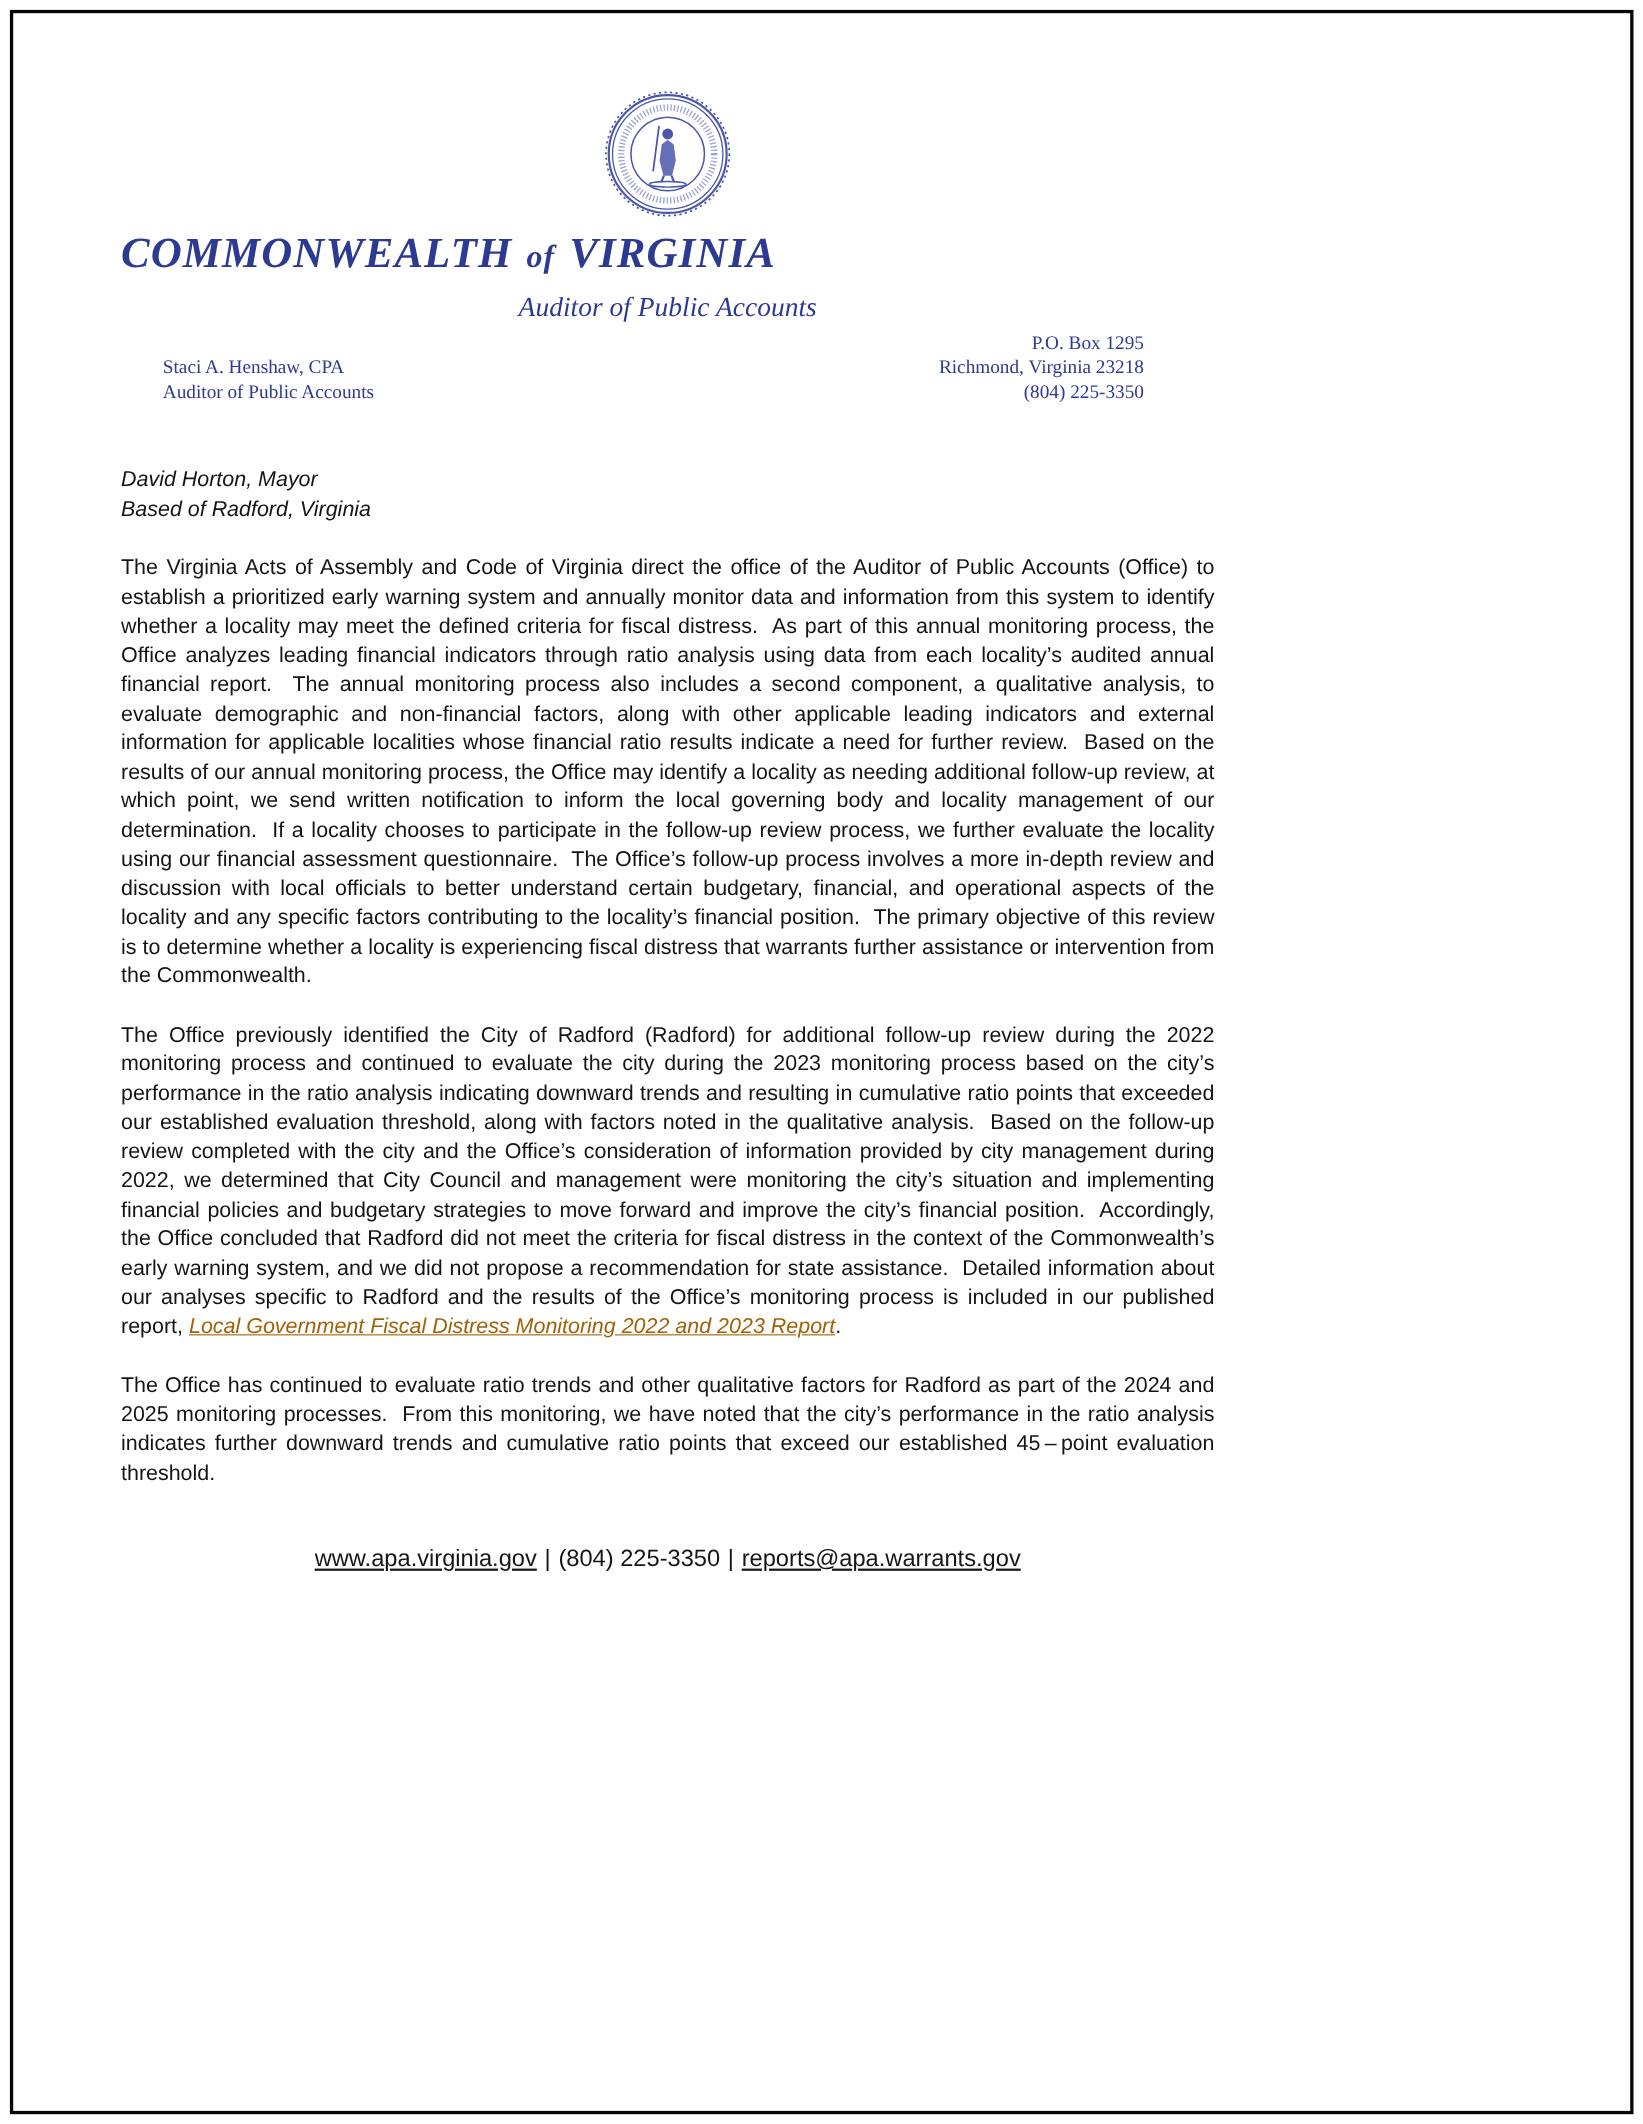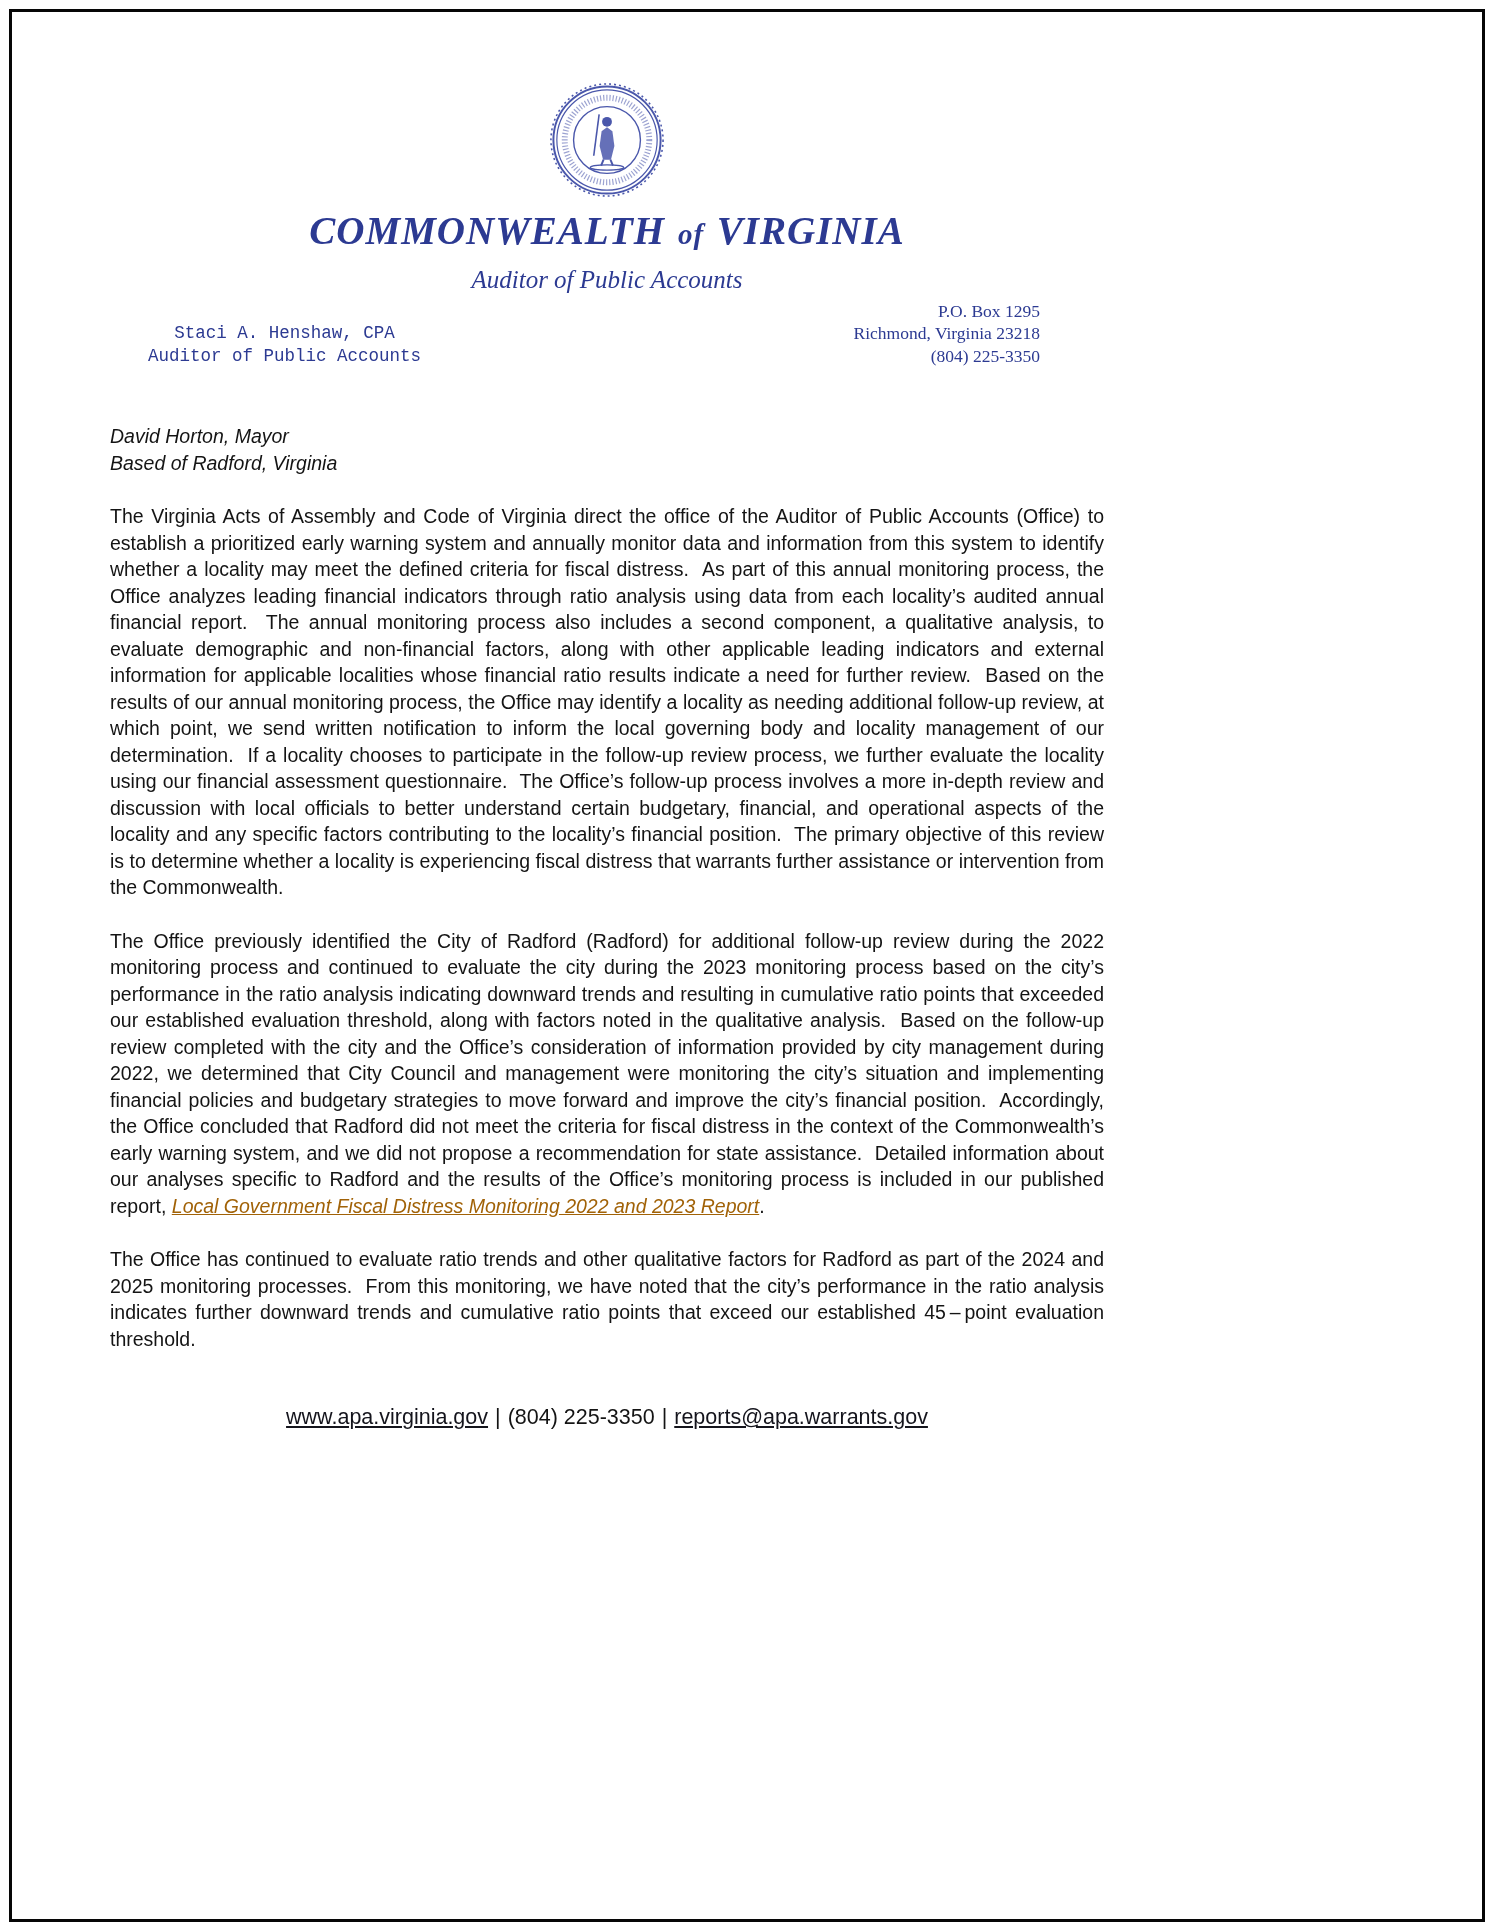--- a/index.html
+++ b/index.html
@@ -25,21 +25,20 @@
     margin-left: 110px;
     padding-top: 80px;
   }
   .seal {
     display: block;
     margin: 0 auto;
     width: 118px;
     height: 120px;
   }
   .lh-title {
-    text-align: center;
     font-family: "Liberation Serif", serif;
     font-weight: bold;
     font-style: italic;
     color: #2c3a92;
     font-size: 39px;
     letter-spacing: 1px;
     margin-top: 8px;
     white-space: nowrap;
   }
   .lh-title .of {
@@ -57,21 +56,21 @@
   .lh-row {
     display: flex;
     justify-content: space-between;
     align-items: flex-end;
     margin-top: 6px;
     color: #2c3a92;
     font-family: "Liberation Serif", serif;
     font-size: 17.5px;
     line-height: 1.28;
   }
-  .lh-left { text-align: center; padding-left: 38px; font-family: Liberation Mono, monospace; }
+  .lh-left { padding-left: 38px; }
   .lh-right { text-align: right; padding-right: 64px; }
   .letter {
     margin-top: 56px;
     font-size: 19.5px;
     line-height: 26.5px;
     color: #141414;
   }
   .recipients { margin-top: 28px; font-style: italic; }
   .para {
     margin-top: 27px;

